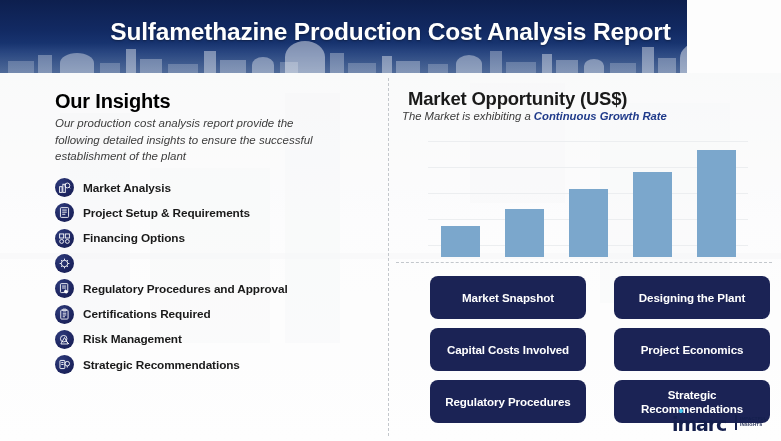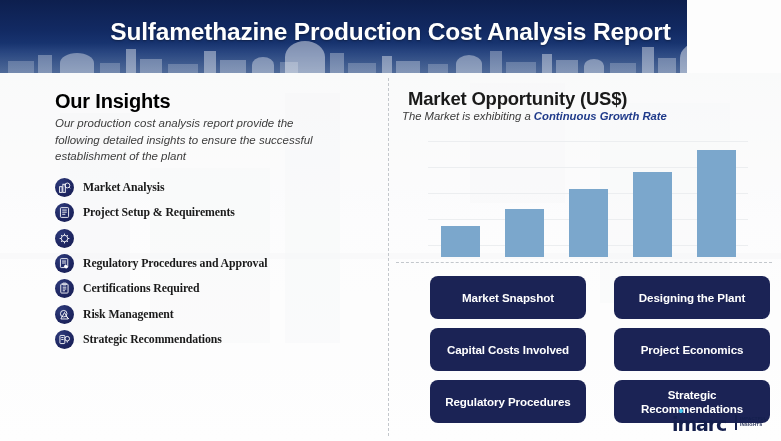--- a/index.html
+++ b/index.html
@@ -68,21 +68,21 @@
     position:absolute;left:55px;top:17px;
     font-size:20px;font-weight:bold;color:#000000;
     letter-spacing:-0.2px;
   }
   .panel-sub{
     position:absolute;left:55px;top:42px;width:285px;
     font-size:11.5px;line-height:16.5px;
     font-style:italic;color:#3d3d3d;
   }
   .insight-list{
-    position:absolute;left:55px;top:102px;width:320px;font-family:Liberation Serif, serif;
+    position:absolute;left:55px;top:102px;width:320px;
   }
   .insight-item{
     display:flex;align-items:center;height:25.3px;
   }
   .ins-icon{
     flex:0 0 auto;width:19px;height:19px;border-radius:50%;
     background:radial-gradient(circle at 32% 28%,#2d3a7a 0%,#1d2560 60%,#161d4e 100%);
     margin-right:9px;position:relative;overflow:hidden;
     box-shadow:0 0 0 .5px rgba(255,255,255,.5);
   }
@@ -236,20 +236,31 @@
           <svg viewBox="0 0 16 16" fill="none" stroke="#fff" stroke-width="1.1">
             <rect x="3" y="2" width="10" height="12" rx="1"></rect>
             <line x1="5.2" y1="5" x2="10.8" y2="5"></line>
               <line x1="5.2" y1="7.6" x2="10.8" y2="7.6"></line>
             <line x1="5.2" y1="10.2" x2="9" y2="10.2"></line>
           </svg>
         </span>
         <span class="ins-label">Project Setup &amp; Requirements</span>
       </div>
 
+      <div class="insight-item">
+        <span class="ins-icon">
+          <svg viewBox="0 0 16 16" fill="none" stroke="#fff" stroke-width="1.1">
+            <rect x="2" y="2.4" width="5" height="5"></rect>
+              <rect x="9" y="2.4" width="5" height="5"></rect>
+            <circle cx="4.5" cy="11.6" r="2.4"></circle>
+              <circle cx="11.5" cy="11.6" r="2.4"></circle>
+          </svg>
+        </span>
+        <span class="ins-label">Financing Options</span>
+      </div>
 
       <div class="insight-item">
         <span class="ins-icon">
           <svg viewBox="0 0 16 16" fill="none" stroke="#fff" stroke-width="1.1">
             <circle cx="8" cy="8" r="4"></circle>
             <line x1="8" y1="2" x2="8" y2="4"></line>
               <line x1="8" y1="12" x2="8" y2="14"></line>
             <line x1="2" y1="8" x2="4" y2="8"></line>
               <line x1="12" y1="8" x2="14" y2="8"></line>
             <line x1="3.8" y1="3.8" x2="5.2" y2="5.2"></line>

